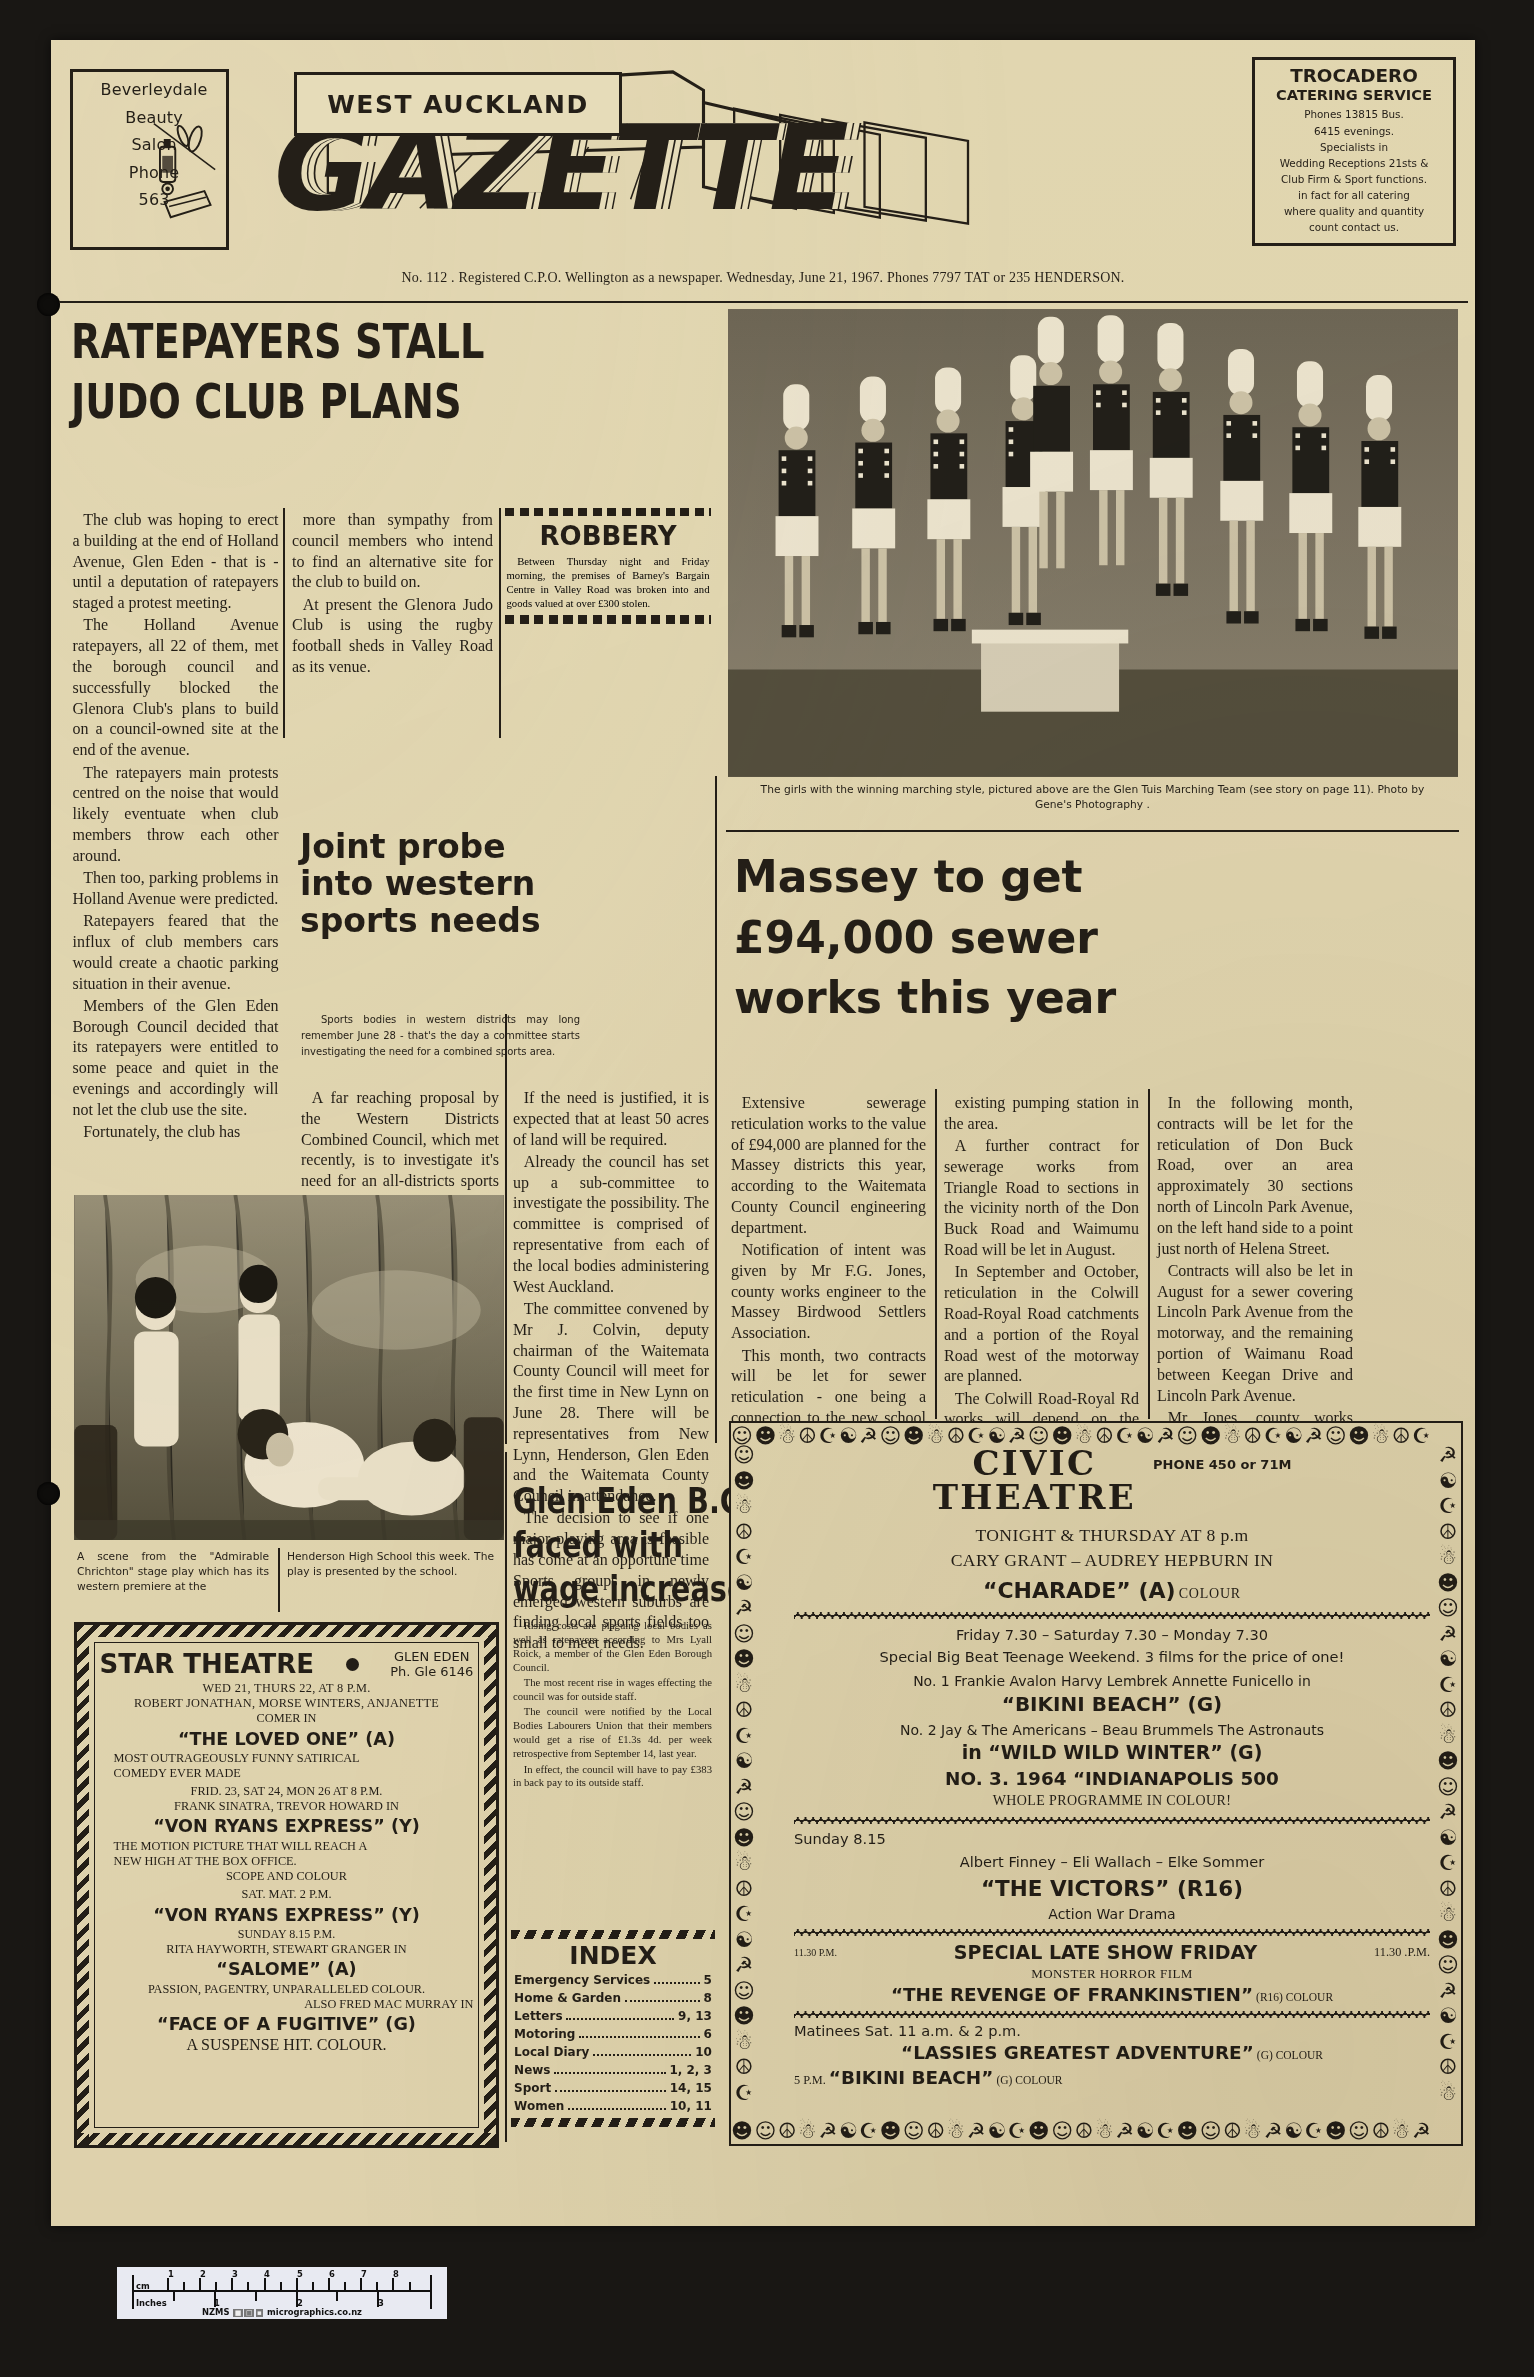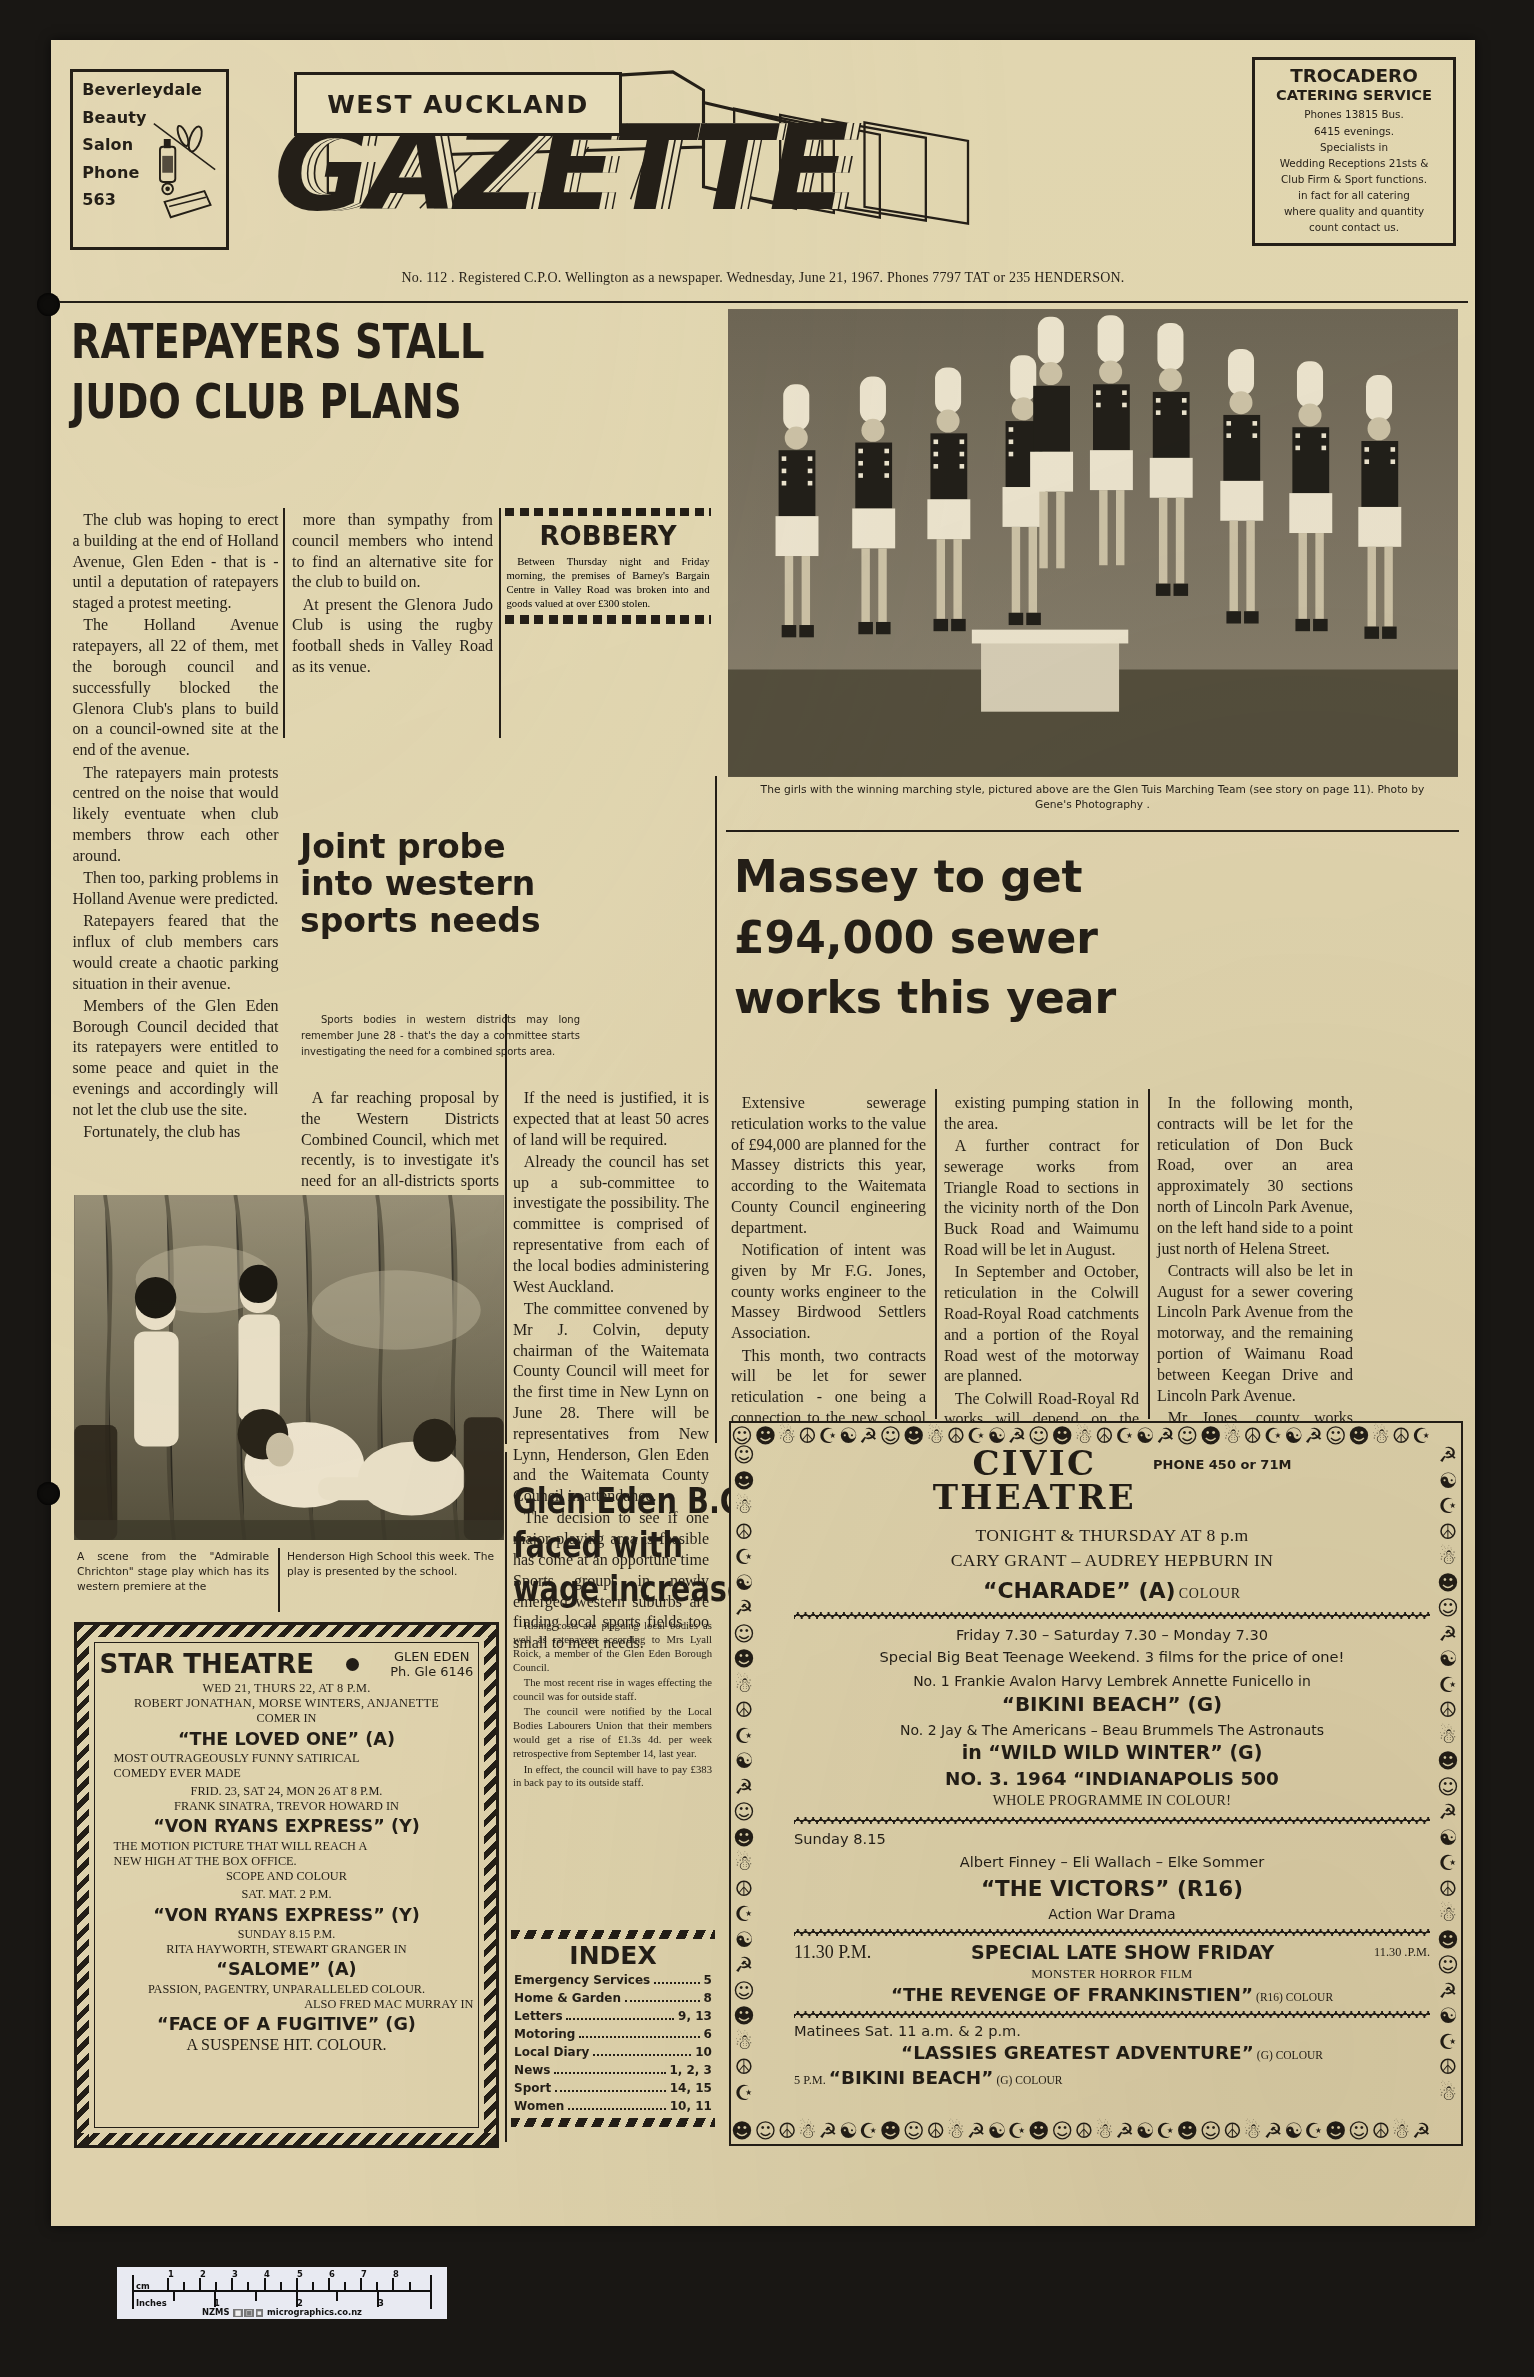--- a/index.html
+++ b/index.html
@@ -24,22 +24,22 @@
       linear-gradient(160deg, rgba(210,190,140,.18), rgba(160,135,80,.20));
     mix-blend-mode:multiply;opacity:.55;
   }
   
   .punch{position:absolute;width:23px;height:23px;border-radius:50%;
          background:#0e0d0b;box-shadow:inset 0 0 4.6px #000;}
   
   #masthead{position:absolute;left:0;top:0;width:1424px;height:269px;}
   .box-ad{position:absolute;border:3.8px solid #241f18;}
   #bev{left:19px;top:29px;width:153px;height:175px;}
-  #bev .bevline{font-family:"DejaVu Sans",sans-serif;font-weight:bold;font-size:16px;
-        color:#241f18;margin:8.4px 0 0 9.2px;letter-spacing:0.2px;}
+  #bev .bevline{font-family:"DejaVu Sans",sans-serif;font-weight:normal;font-size:16px;
+        color:#241f18;margin:8.4px 0 0 9.2px;letter-spacing:0.2px;text-align:center;}
   #bev .tools{position:absolute;right:6.1px;top:44px;width:71px;height:115px;}
   #troc{right:19px;top:17px;width:198px;height:183px;}
   #troc .t1{font-family:"DejaVu Sans",sans-serif;font-weight:bold;font-size:18.4px;text-align:center;margin-top:4.6px;color:#241f18;}
   #troc .t2{font-family:"DejaVu Sans",sans-serif;font-weight:bold;font-size:14.6px;text-align:center;color:#241f18;}
   #troc .t3{font-family:"DejaVu Sans",sans-serif;font-size:10.4px;text-align:center;color:#241f18;line-height:1.55;margin-top:3.8px;padding:0 4.6px;}
   #flagBox{position:absolute;left:192px;top:15.3px;width:1013px;height:207px;}
   #waLabel{position:absolute;left:51px;top:17px;width:322px;height:58px;
      border:3.8px solid #241f18;background:#e6dcb9;z-index:4;
      display:flex;align-items:center;justify-content:center;}
   #waLabel span{font-family:"DejaVu Sans",sans-serif;font-weight:bold;font-size:25px;letter-spacing:1.5px;color:#241f18;}
@@ -596,21 +596,21 @@
       <div class="wavy" style="margin:7.7px 0 6.1px 0;"></div>
 
       <div style="font-family:'DejaVu Sans',sans-serif;font-size:14.6px;text-align:left;">Sunday 8.15</div>
       <div style="font-family:'DejaVu Sans',sans-serif;font-size:14.6px;margin-top:6.1px;">Albert Finney  –  Eli Wallach  –  Elke Sommer</div>
       <div style="font-family:'DejaVu Sans',sans-serif;font-weight:bold;font-size:21.5px;margin-top:6.1px;">“THE VICTORS” (R16)</div>
       <div style="font-family:'DejaVu Sans',sans-serif;font-size:14px;margin-top:4.6px;">Action War Drama</div>
 
       <div class="wavy" style="margin:7.7px 0 4.6px 0;"></div>
 
       <div style="display:flex;align-items:center;justify-content:space-between;">
-        <span style="font-size:18px;text-align:center;">11.30 P.M.</span>
+        <span style="font-size:10px;text-align:center;">11.30 P.M.</span>
         <span style="font-family:'DejaVu Sans',sans-serif;font-weight:bold;font-size:19px;">SPECIAL LATE SHOW FRIDAY</span>
         <span style="font-size:12.3px;">11.30 .P.M.</span>
       </div>
       <div style="font-size:13px;margin-top:3.1px;letter-spacing:0.4px;">MONSTER HORROR FILM</div>
       <div style="margin-top:1.5px;">
         <span style="font-family:'DejaVu Sans',sans-serif;font-weight:bold;font-size:18.4px;">“THE REVENGE OF FRANKINSTIEN”</span>
         <span style="font-size:11.5px;">(R16) COLOUR</span>
       </div>
 
       <div class="wavy" style="margin:6.1px 0 4.6px 0;"></div>

